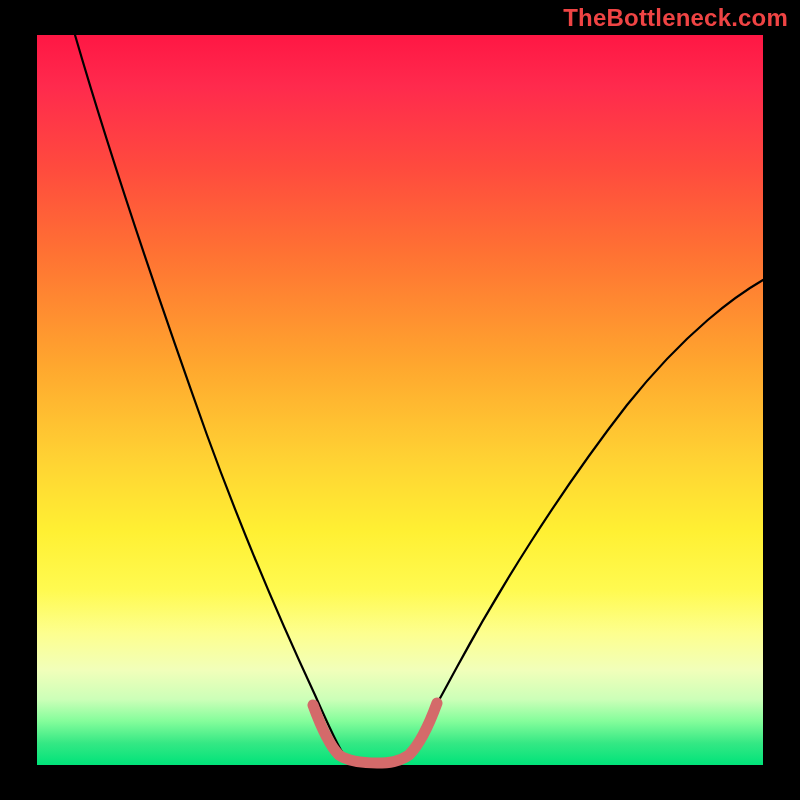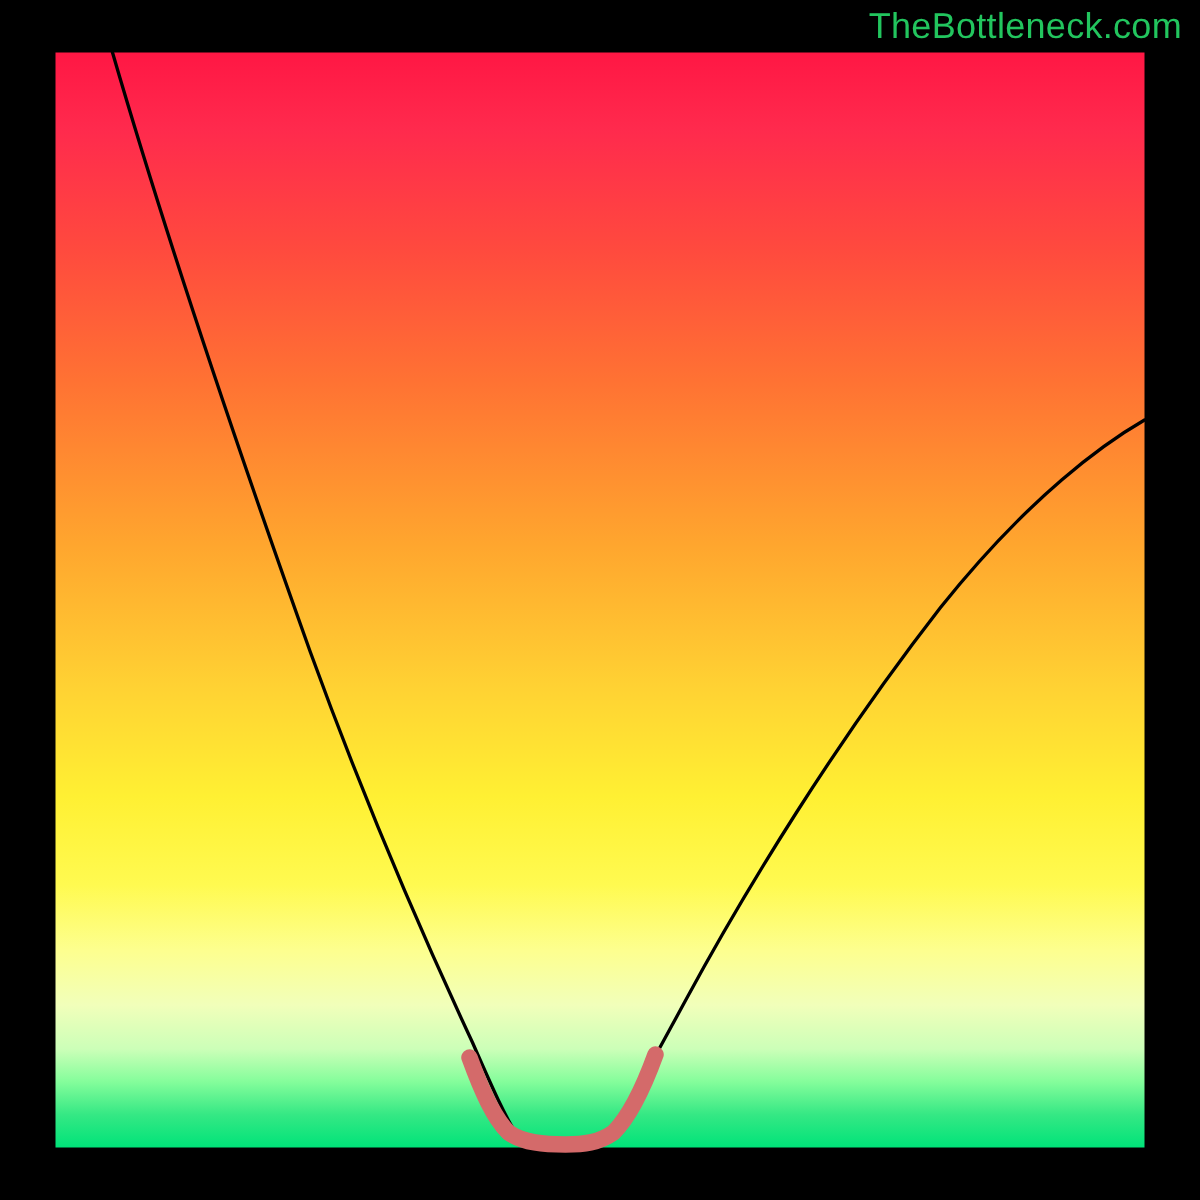--- a/index.html
+++ b/index.html
@@ -14,23 +14,23 @@
   .frame {
     position: absolute;
     left: 0; top: 0;
     width: 800px; height: 800px;
     background: #000;
   }
   .watermark {
     position: absolute;
     top: 4px;
     right: 12px;
-    color: #22c55e;
+    color: #ef4444;
     font-size: 24px;
-    font-weight: 400;
+    font-weight: 700;
     letter-spacing: 0.2px;
     z-index: 10;
     text-align: right;
   }
   .plot {
     position: absolute;
     left: 37px;
     top: 35px;
     width: 726px;
     height: 730px;

